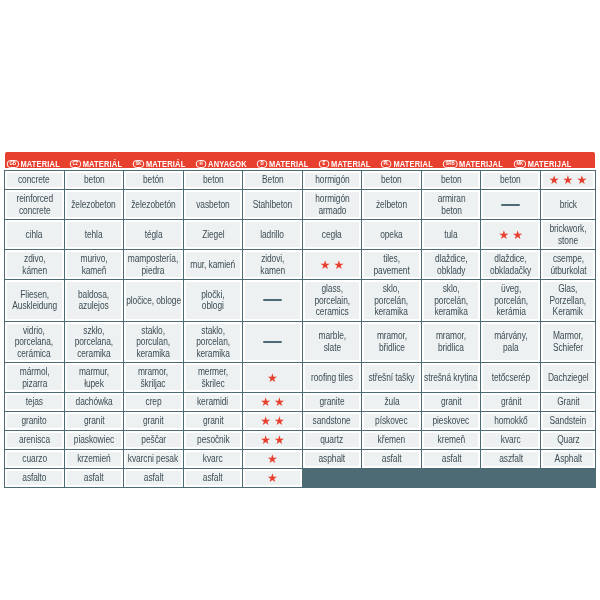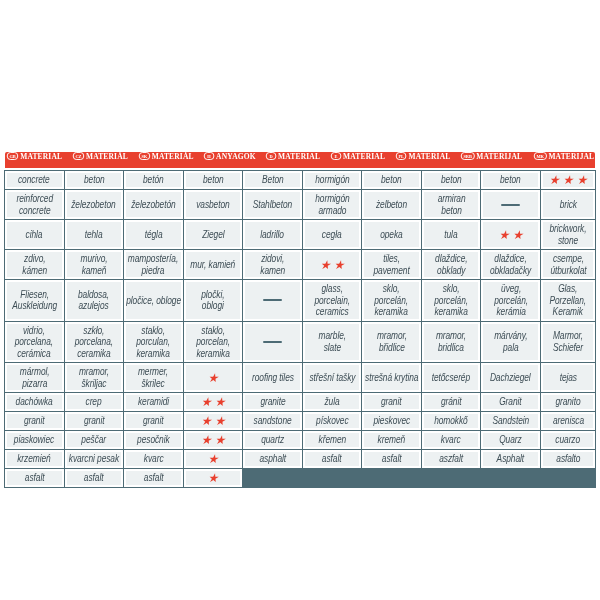--- a/index.html
+++ b/index.html
@@ -17,39 +17,38 @@
   .header-row{
     display:grid;
     grid-template-columns:repeat(9,1fr) 54px;
     gap:1px;
     background:var(--red);
     height:16px;
     align-items:center;
     margin:0 1px 2px 1px;
     border-radius:2px 2px 0 0;
   }
-  .hseg{display:flex;align-items:flex-start;justify-content:flex-start;height:100%;overflow:visible;font-family:Liberation Serif, serif;}
+  .hseg{display:flex;align-items:flex-end;justify-content:flex-start;height:100%;overflow:visible;}
   .hinner{display:flex;align-items:center;gap:2px;transform:scaleX(0.88);transform-origin:left center;padding-left:2px;white-space:nowrap;}
   .badge{
     display:inline-flex;align-items:center;justify-content:center;
     min-width:12px;height:8px;padding:0 2px;
     border:1px solid #fff;border-radius:6px;
     color:#fff;font-size:5px;font-weight:bold;line-height:1;letter-spacing:0;
     flex-shrink:0;
   }
   .hlabel{color:#fff;font-size:8.5px;font-weight:bold;letter-spacing:0.2px;line-height:1;}
 
   
   .grid{
     display:grid;
     grid-template-columns:repeat(9,1fr) 54px;
     gap:1px;
     background:var(--line);
     border:1px solid var(--line);
-    font-style:italic;
   }
   .cell{
     background:var(--cellbg);
     border:2px solid #fff;
     display:flex;align-items:center;justify-content:center;
     padding:1px 0;
     min-height:12px;
     overflow:hidden;
   }
   .celltext{
@@ -349,20 +348,24 @@
         </div>
         <div class="cell">
           <span class="celltext">Marmor,
 Schiefer</span>
         </div>
         <div class="cell">
           <span class="celltext">mármol,
 pizarra</span>
         </div>
         <div class="cell">
+          <span class="celltext">marmur,
+łupek</span>
+        </div>
+        <div class="cell">
           <span class="celltext">mramor,
 škriljac</span>
         </div>
         <div class="cell">
           <span class="celltext">mermer,
 škrilec</span>
         </div>
         <div class="cell">
           <span class="star">★</span>
         </div>

